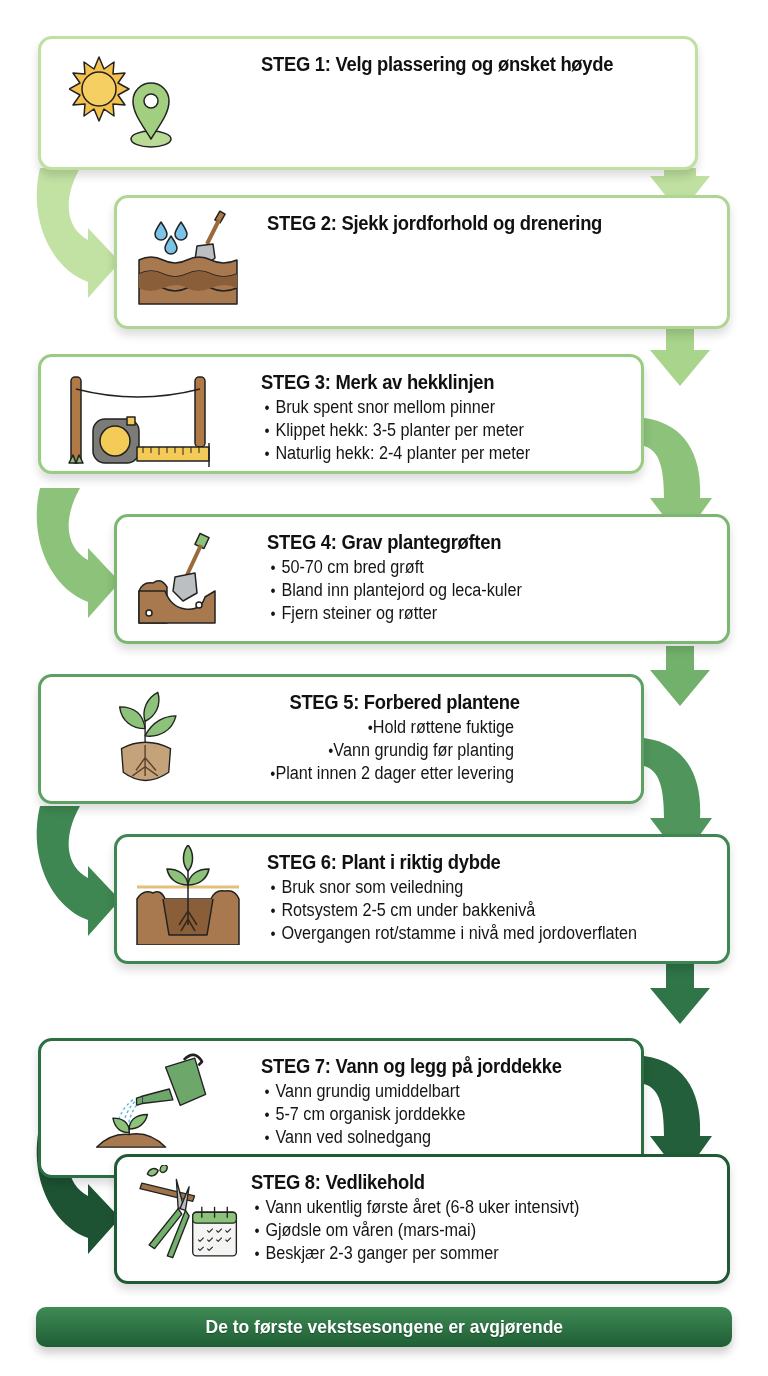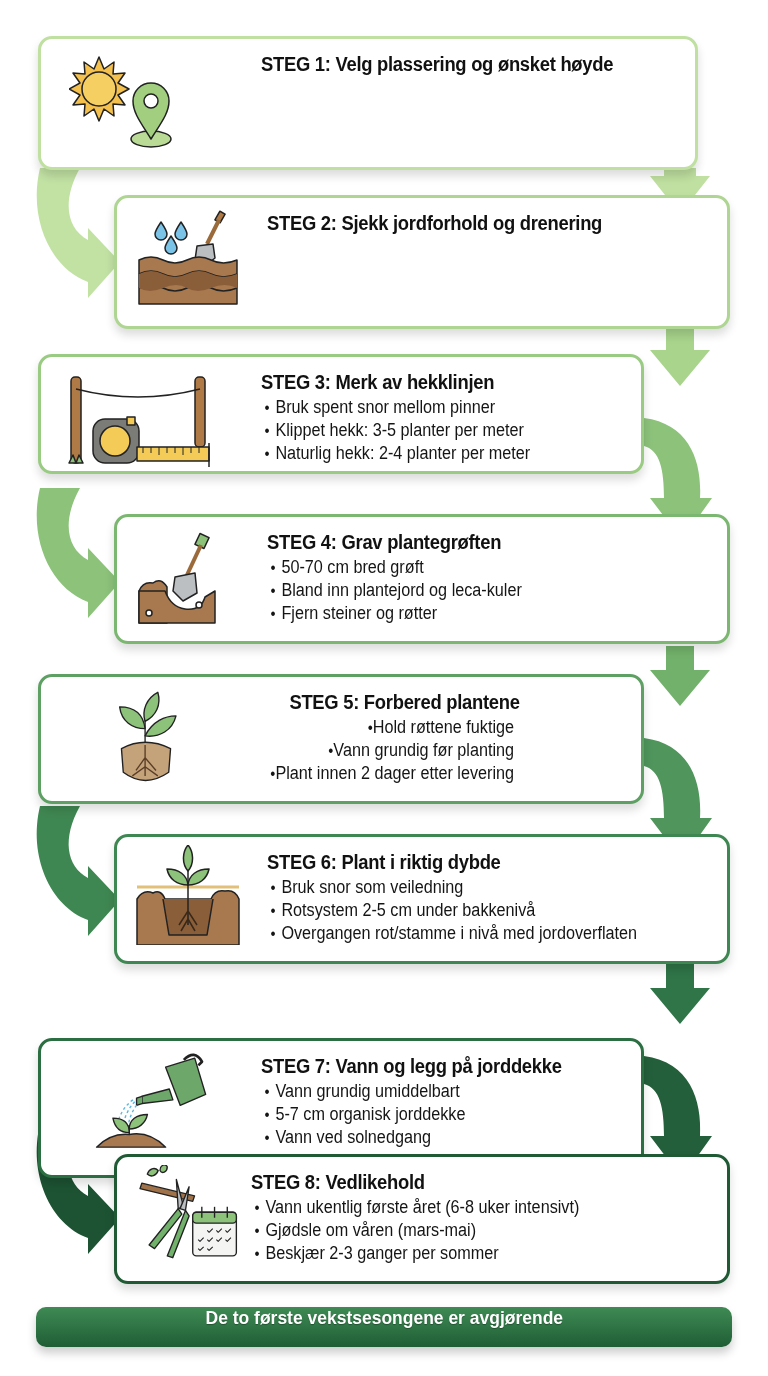--- a/index.html
+++ b/index.html
@@ -43,21 +43,21 @@
     padding-left: 4px;
   }
   .card li .bullet { display: inline-block; width: 12px; font-size: 16px; }
 
   .footer-bar {
     position: absolute;
     left: 36px; top: 1307px; width: 696px; height: 40px;
     border-radius: 10px;
     background: linear-gradient(#3f8a55, #1f5e35);
     box-shadow: 0 6px 10px rgba(0,0,0,0.2);
-    display: flex; align-items: flex-start; justify-content: center;
+    display: flex; align-items: center; justify-content: center;
     z-index: 2;
   }
   .footer-bar span {
     color: #fff; font-weight: 700; font-size: 19px;
     transform: scaleX(0.92);
     text-shadow: 0 1px 1px rgba(0,0,0,0.3);
   }
 </style>
 </head>
 <body>

